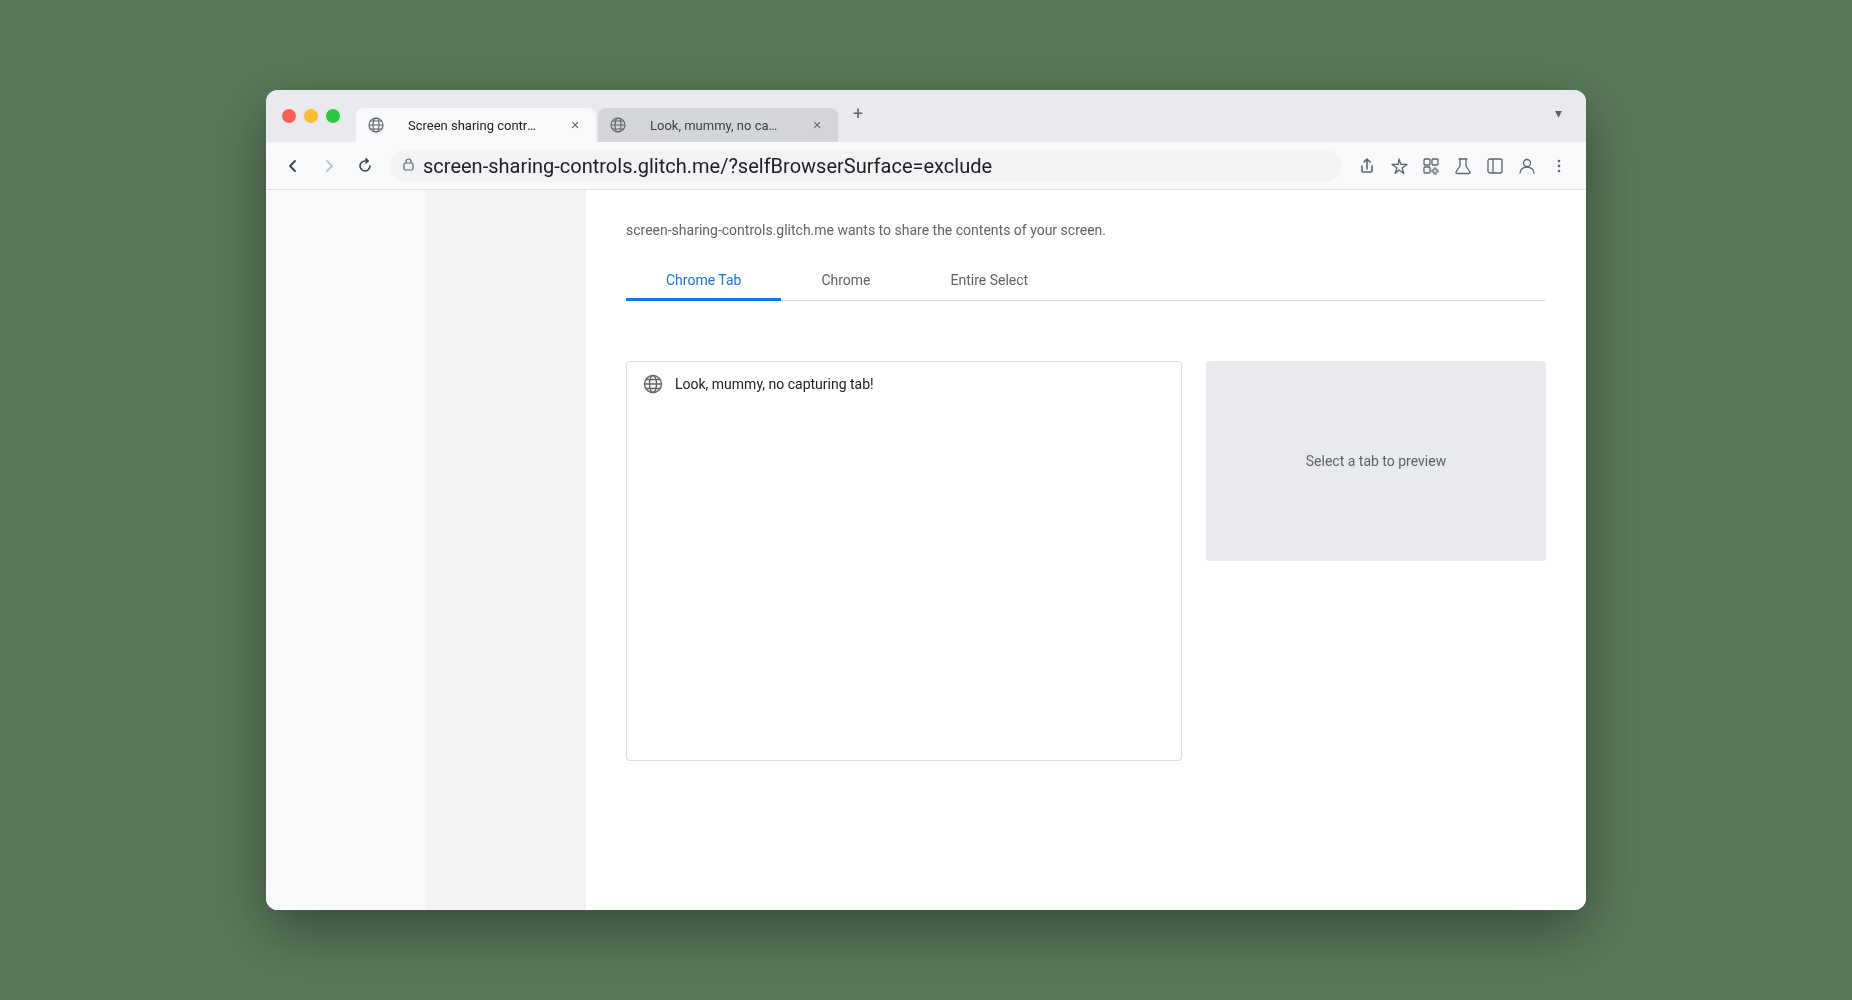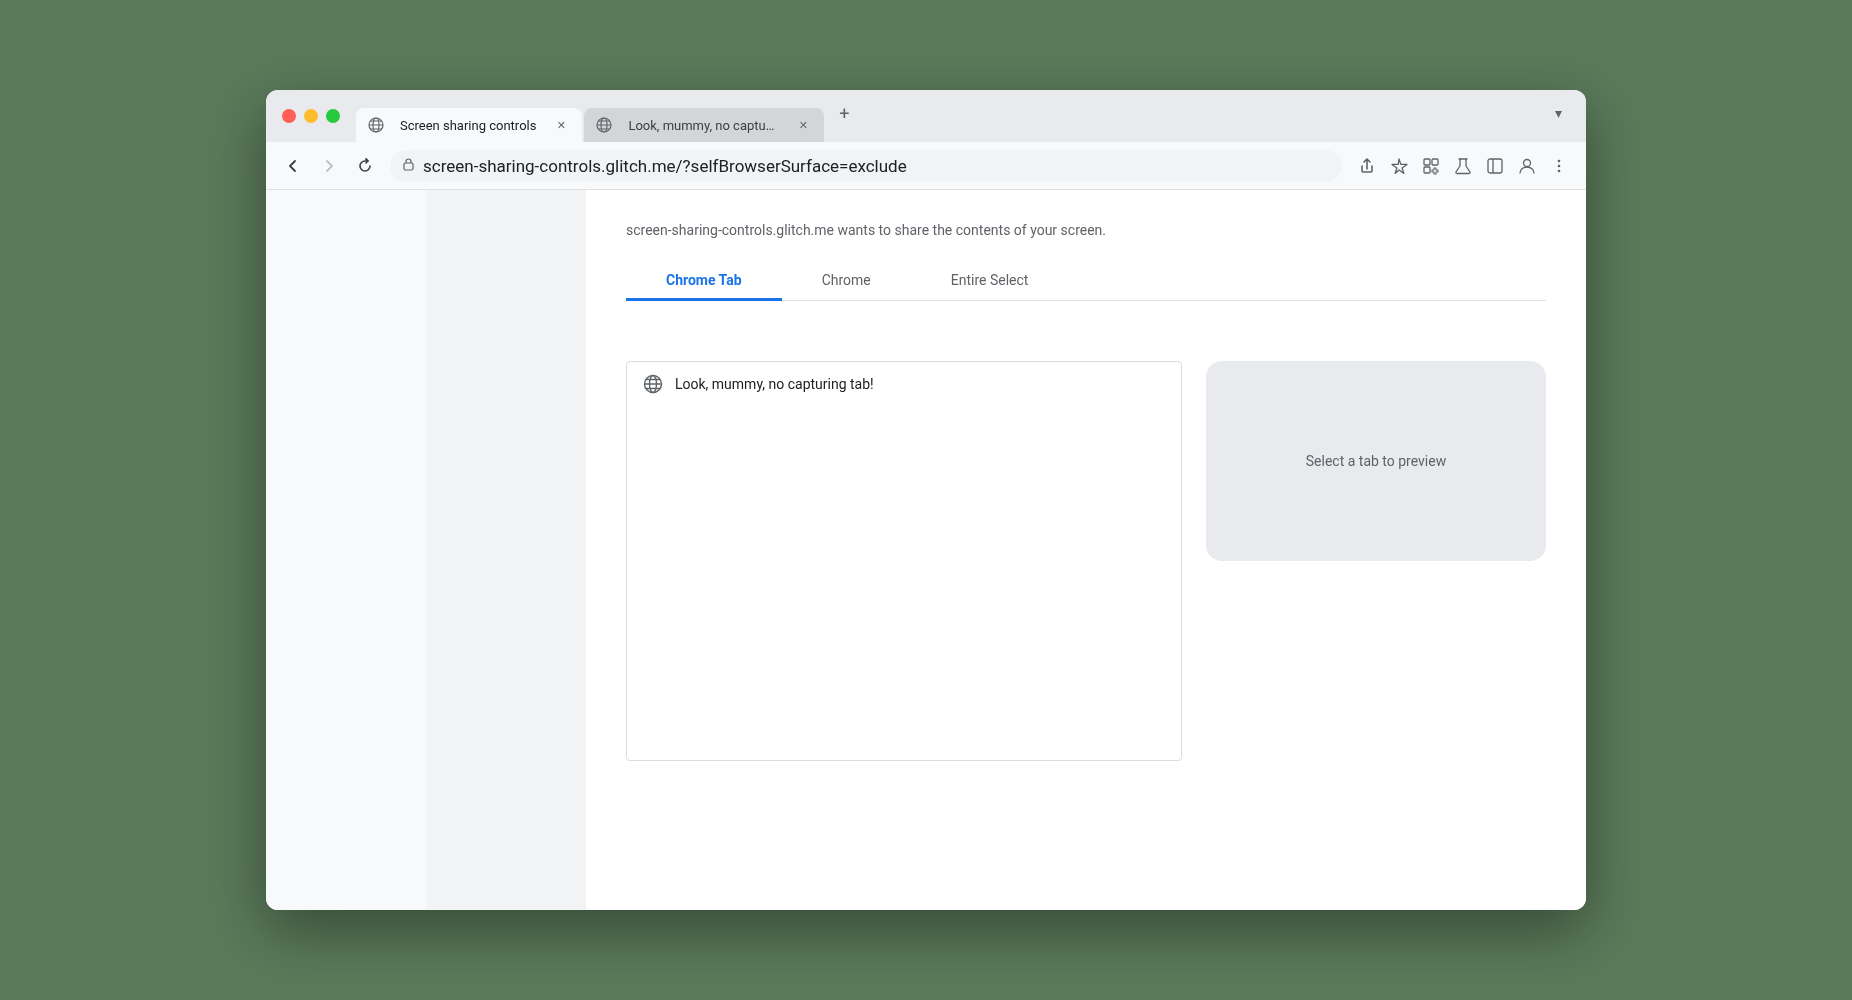--- a/index.html
+++ b/index.html
@@ -47,21 +47,21 @@
       border-radius: 50%;
     }
 
     .tl-red { background: #ff5f57; }
     .tl-yellow { background: #febc2e; }
     .tl-green { background: #28c840; }
 
     .tab {
       display: flex;
       align-items: center;
-      gap: 16px;
+      gap: 24px;
       padding: 0 12px;
       height: 34px;
       border-radius: 8px 8px 0 0;
       font-size: 13px;
       color: #3c4043;
       cursor: pointer;
       min-width: 180px;
       max-width: 240px;
       position: relative;
       margin-top: 24px;
@@ -145,21 +145,21 @@
     .address-bar {
       flex: 1;
       height: 32px;
       background: #f1f3f4;
       border-radius: 16px;
       display: flex;
       align-items: center;
       padding: 0 12px;
       gap: 8px;
       margin: 0 4px;
-      font-size: 17px;
+      font-size: 20px;
       color: #202124;
     }
 
     .lock-icon {
       color: #5f6368;
       font-size: 13px;
     }
 
     .url-text {
       flex: 1;
@@ -232,21 +232,21 @@
       font-size: 14px;
       color: #5f6368;
       cursor: pointer;
       border-bottom: 3px solid transparent;
       margin-bottom: -1px;
     }
 
     .share-tab.active {
       color: #1a73e8;
       border-bottom-color: #1a73e8;
-      font-weight: 700;
+      font-weight: 400;
     }
 
     
     .share-content {
       display: flex;
       gap: 24px;
       flex: 1;
       margin-top: 36px;
     }
 
@@ -278,21 +278,21 @@
     
     .preview-panel {
       width: 340px;
       flex-shrink: 0;
     }
 
     .preview-box {
       width: 100%;
       height: 200px;
       background: #e8eaed;
-      border-radius: 16px;
+      border-radius: 4px;
       display: flex;
       align-items: center;
       justify-content: center;
       font-size: 14px;
       color: #5f6368;
     }
 
     
     .globe-svg {
       width: 16px;

